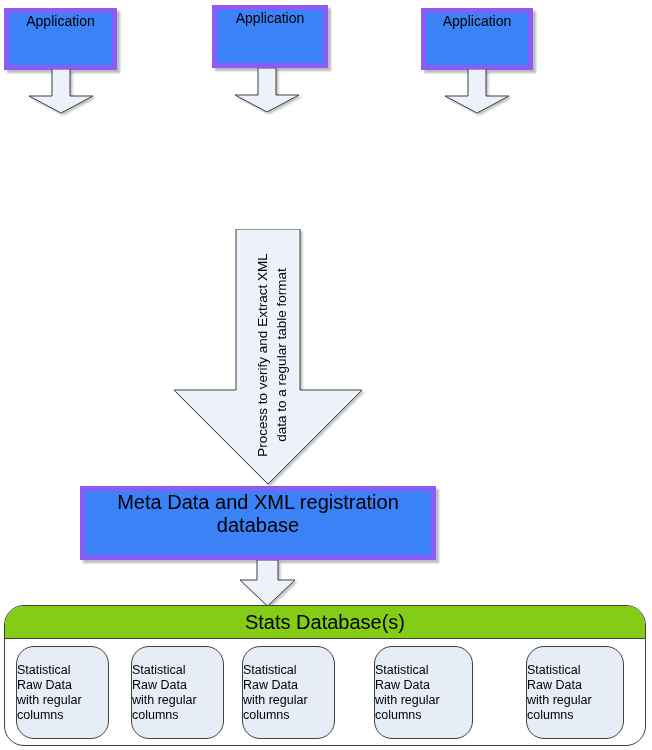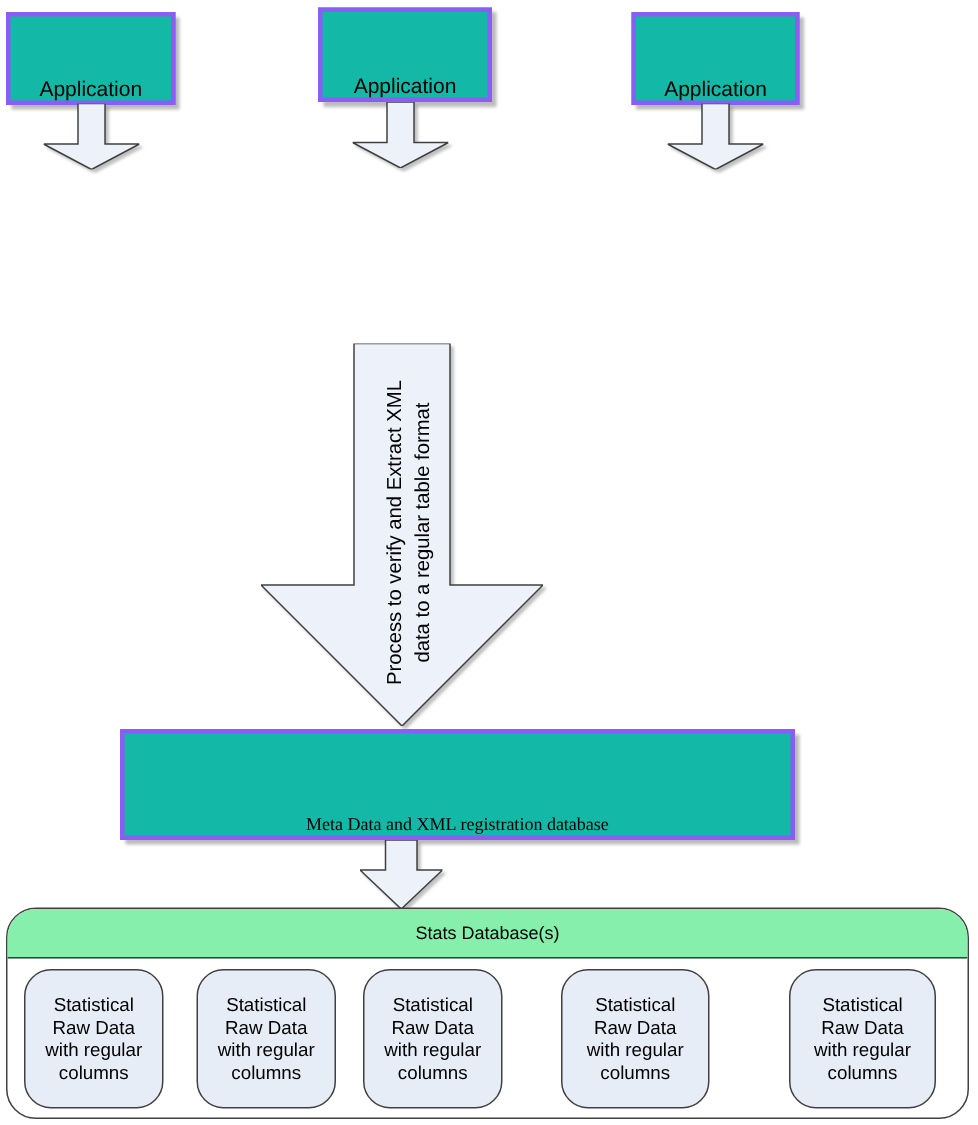--- a/index.html
+++ b/index.html
@@ -12,43 +12,42 @@
     width: 652px;
     height: 750px;
     background: #ffffff;
     font-family: "Liberation Sans", sans-serif;
     color: #000000;
     overflow: hidden;
   }
   
   .node {
     position: absolute;
-    background: #14b8a6;
-    border: 3px solid #8b5cf6;
+    background: #3b82f6;
+    border: 5px solid #8b5cf6;
     box-shadow: 3px 3px 2px rgba(150,150,150,0.65);
     display: flex;
     flex-direction: column;
     align-items: center;
-    justify-content: flex-end;
+    justify-content: flex-start;
     text-align: center;
     box-sizing: border-box;
   }
   .app-box { font-size: 14px; }
   .app-box-1 { left: 4px;   top: 8px; width: 113px; height: 62px; }
   .app-box-2 { left: 212px; top: 5px; width: 116px; height: 63px; }
   .app-box-3 { left: 421px; top: 8px; width: 112px; height: 62px; }
 
   .xml-box {
     left: 5px; top: 112px; width: 532px; height: 116px;
     font-size: 13.5px; line-height: 18px;
   }
   .meta-box {
-    left: 80px; top: 486px; width: 450px; height: 74px;
-    font-size: 12px;
-    font-family: Liberation Serif, serif;
+    left: 80px; top: 486px; width: 356px; height: 74px;
+    font-size: 20px;
   }
 
   
   .arrow {
     position: absolute;
     filter: drop-shadow(2px 2px 1px rgba(140,140,140,0.55));
   }
   .arrow polygon {
     fill: #edf2fa;
     stroke: #404040;
@@ -81,37 +80,37 @@
     left: 4px; top: 605px;
     width: 642px; height: 141px;
     border: 1px solid #404040;
     border-radius: 20px;
     background: #ffffff;
     box-sizing: border-box;
     overflow: hidden;
   }
   .stats-header {
     height: 32px;
-    background: #86efac;
+    background: #84cc16;
     border-bottom: 1px solid #404040;
     display: flex;
     align-items: center;
     justify-content: center;
-    font-size: 12px;
+    font-size: 20px;
   }
   .stat-box {
     position: absolute;
     top: 40px;
     height: 93px;
     background: #e6edf7;
     border: 1px solid #404040;
     border-radius: 18px;
     display: flex;
     flex-direction: column;
-    align-items: center;
+    align-items: flex-start;
     justify-content: center;
     text-align: center;
     font-size: 12.5px;
     line-height: 15px;
     box-sizing: border-box;
   }
   .stat-box-1 { left: 11px;  width: 93px; }
   .stat-box-2 { left: 126px; width: 93px; }
   .stat-box-3 { left: 237px; width: 93px; }
   .stat-box-4 { left: 369px; width: 99px; }

